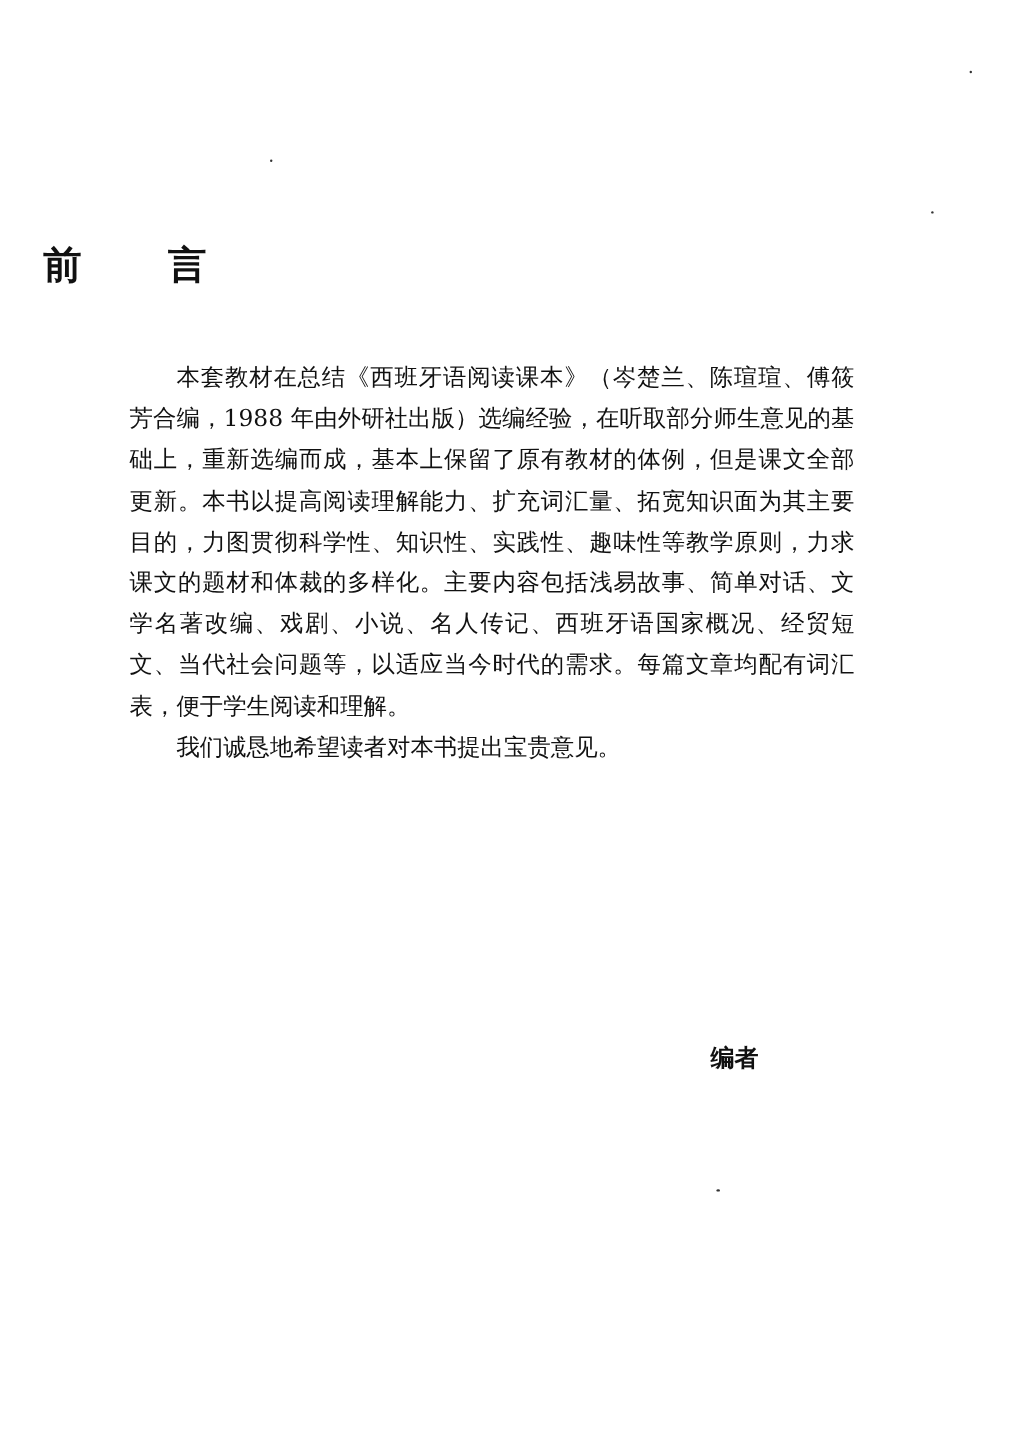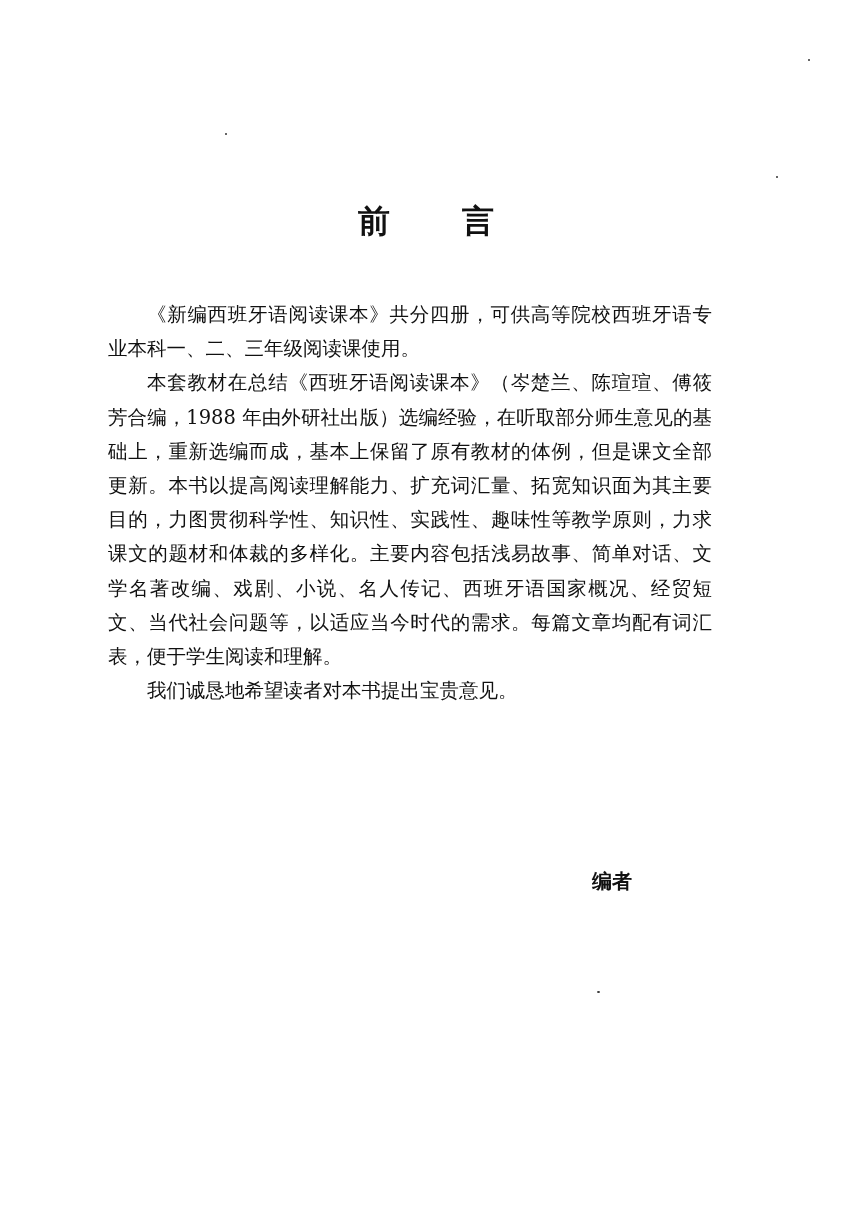--- a/index.html
+++ b/index.html
@@ -1,38 +1,37 @@
 <!DOCTYPE html>
 <html><head>
 <meta charset="utf-8">
 <style>
   html, body { margin: 0; padding: 0; background: #ffffff; }
   body { width: 852px; height: 1205px; position: relative; overflow: hidden;
          font-family: "DejaVu Serif", "Liberation Serif", serif; color: #111; }
   .page { position: absolute; left: 0; top: 0; width: 852px; height: 1205px; }
-  .title { position: absolute; top: 200px; left: 0; width: 852px; text-align: center;
+  .title { position: absolute; top: 200px; left: 0; width: 852px; text-align: left;
            font-family: "DejaVu Sans", sans-serif; font-weight: bold; font-size: 32px; letter-spacing: 0; }
   .title span { display: inline-block; margin: 0 36px; }
   .body { position: absolute; left: 108px; top: 298px; width: 604px;
           font-size: 19.5px; line-height: 34.2px; text-align: justify; }
   .para { margin: 0; text-indent: 2em; text-align: justify; text-align-last: left; }
   .signature { position: absolute; left: 592px; top: 868px; font-family: "DejaVu Sans", sans-serif;
                font-weight: bold; font-size: 20px; }
   .speck { position: absolute; background: #333; border-radius: 50%; }
 </style>
 </head>
 <body>
 
 <div class="page">
   <div class="title">
     <span>前</span><span>言</span>
   </div>
 
   <div class="body">
-    <p class="para">《新编西班牙语阅读课本》共分四册，可供高等院校西班牙语专业本科一、二、三年级阅读课使用。</p>
     <p class="para">本套教材在总结《西班牙语阅读课本》（岑楚兰、陈瑄瑄、傅筱芳合编，1988 年由外研社出版）选编经验，在听取部分师生意见的基础上，重新选编而成，基本上保留了原有教材的体例，但是课文全部更新。本书以提高阅读理解能力、扩充词汇量、拓宽知识面为其主要目的，力图贯彻科学性、知识性、实践性、趣味性等教学原则，力求课文的题材和体裁的多样化。主要内容包括浅易故事、简单对话、文学名著改编、戏剧、小说、名人传记、西班牙语国家概况、经贸短文、当代社会问题等，以适应当今时代的需求。每篇文章均配有词汇表，便于学生阅读和理解。</p>
     <p class="para">我们诚恳地希望读者对本书提出宝贵意见。</p>
   </div>
 
   <div class="signature">编者</div>
 
   <div class="speck" style="left:225px;top:133px;width:2px;height:2px;"></div>
   <div class="speck" style="left:776px;top:176px;width:2px;height:2px;"></div>
   <div class="speck" style="left:808px;top:59px;width:2px;height:2px;"></div>
   <div class="speck" style="left:597px;top:991px;width:3px;height:2px;"></div>

